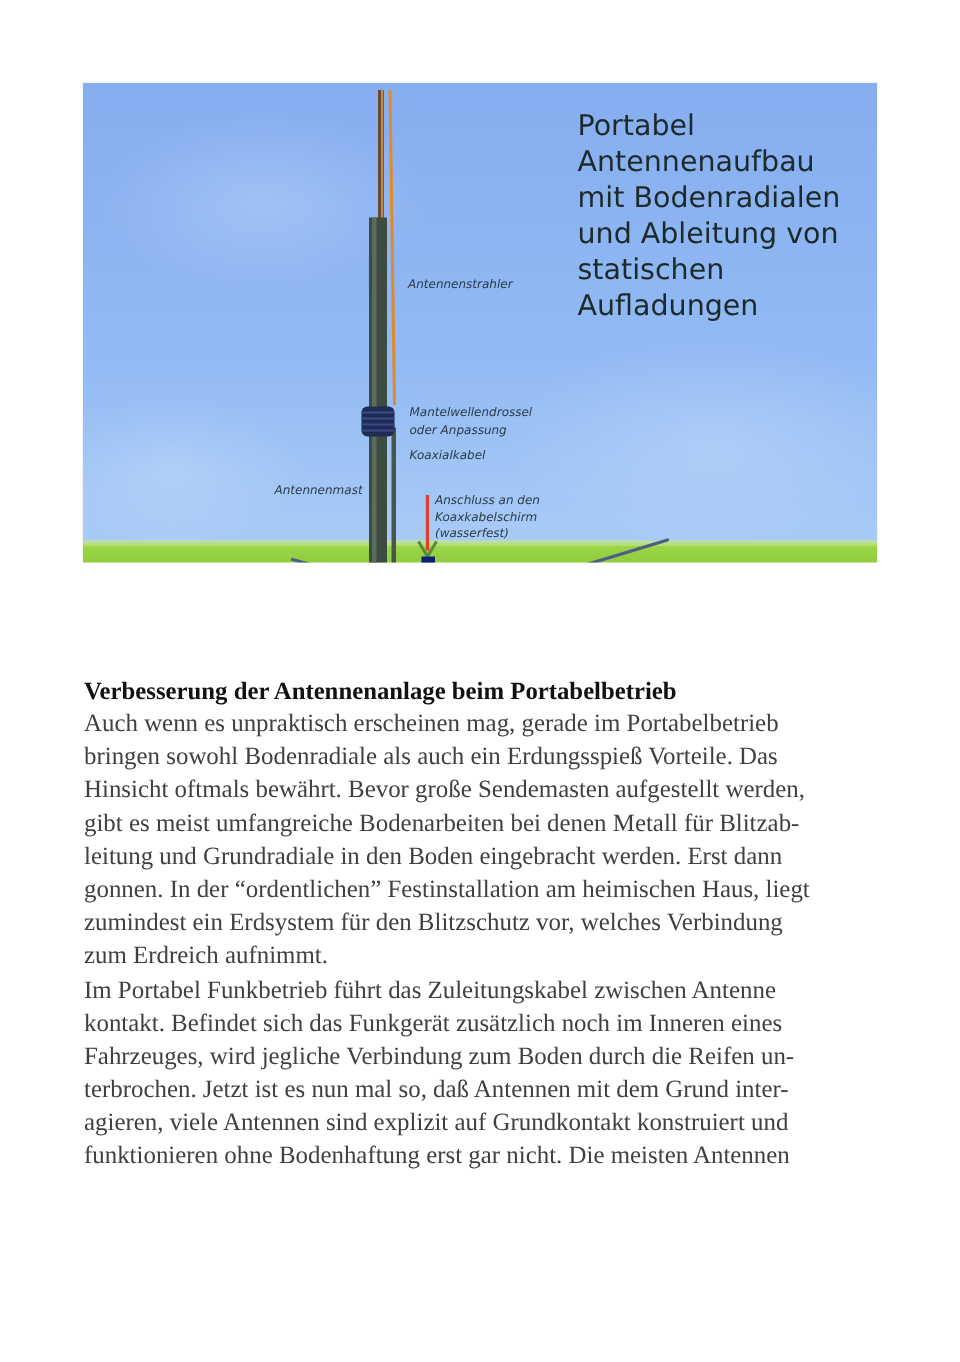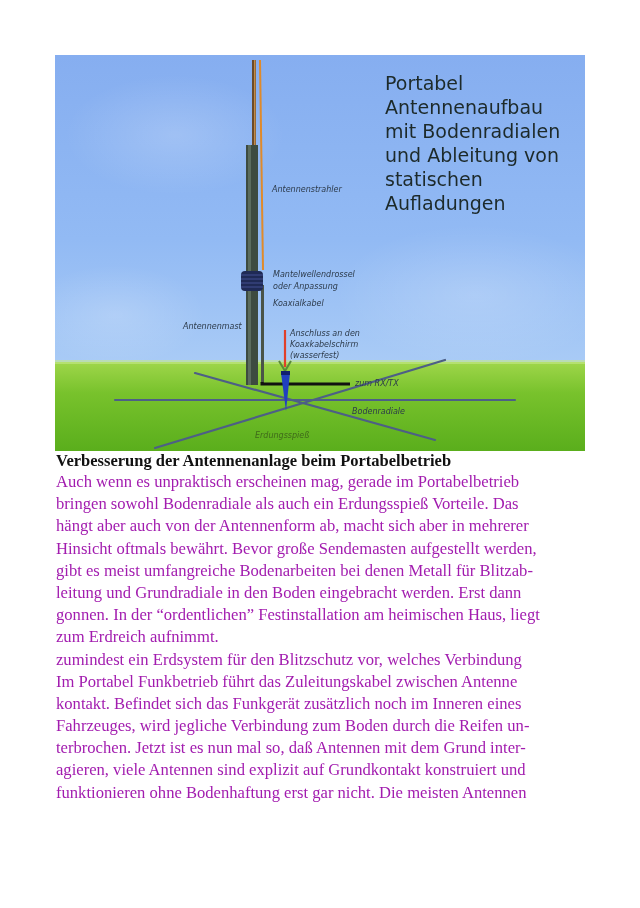--- a/index.html
+++ b/index.html
@@ -1,28 +1,28 @@
 <!DOCTYPE html>
 <html><head>
   <meta charset="utf-8">
   <style>
     html, body { margin: 0; padding: 0; background: #ffffff; }
     body { width: 640px; height: 908px; position: relative; overflow: hidden; font-family: "Liberation Serif", serif; color: #111; }
 
-    #figure { position: absolute; left: 55px; top: 55px; width: 530px; height: 396px; overflow: hidden; }
+    #figure { position: absolute; left: 55px; top: 55px; width: 530px; height: 320px; overflow: hidden; }
     #figure svg { display: block; }
 
     .caption-title {
       position: absolute; left: 56px; top: 451px; width: 540px;
       font-family: "Liberation Serif", serif; font-weight: bold; font-size: 16.5px;
       line-height: 20px; white-space: nowrap; color: #111;
     }
     .body-text {
       position: absolute; left: 56px; top: 471px; width: 540px;
-      font-family: "Liberation Serif", serif; font-size: 16.6px; line-height: 22.2px; color: #a21caf;
+      font-family: "Liberation Serif", serif; font-size: 16.6px; line-height: 22.2px; color: #404040;
     }
     .body-text .line { display: block; white-space: nowrap; height: 22.2px; }
 
     .diag-title {
       font-family: "DejaVu Sans", sans-serif; font-size: 19px; fill: #1d2a2a;
     }
     .diag-label {
       font-family: "DejaVu Sans", sans-serif; font-size: 8px; fill: #2c3a4a; font-style: italic;
     }
     .diag-label-grass { fill: #3f6a1a; }
@@ -110,26 +110,25 @@
     <text class="diag-label" x="297" y="359">Bodenradiale</text>
     <text class="diag-label diag-label-grass" x="200" y="383">Erdungsspieß</text>
   </svg>
 </div>
 
 <div class="caption-title">Verbesserung der Antennenanlage beim Portabelbetrieb</div>
 
 <div class="body-text">
   <span class="line">Auch wenn es unpraktisch erscheinen mag, gerade im Portabelbetrieb</span>
   <span class="line">bringen sowohl Bodenradiale als auch ein Erdungsspieß Vorteile. Das</span>
-  <span class="line">hängt aber auch von der Antennenform ab, macht sich aber in mehrerer</span>
   <span class="line">Hinsicht oftmals bewährt. Bevor große Sendemasten aufgestellt werden,</span>
   <span class="line">gibt es meist umfangreiche Bodenarbeiten bei denen Metall für Blitzab-</span>
   <span class="line">leitung und Grundradiale in den Boden eingebracht werden. Erst dann</span>
   <span class="line">gonnen. In der “ordentlichen” Festinstallation am heimischen Haus, liegt</span>
+  <span class="line">zumindest ein Erdsystem für den Blitzschutz vor, welches Verbindung</span>
   <span class="line">zum Erdreich aufnimmt.</span>
-  <span class="line">zumindest ein Erdsystem für den Blitzschutz vor, welches Verbindung</span>
   <span class="line">Im Portabel Funkbetrieb führt das Zuleitungskabel zwischen Antenne</span>
   <span class="line">kontakt. Befindet sich das Funkgerät zusätzlich noch im Inneren eines</span>
   <span class="line">Fahrzeuges, wird jegliche Verbindung zum Boden durch die Reifen un-</span>
   <span class="line">terbrochen. Jetzt ist es nun mal so, daß Antennen mit dem Grund inter-</span>
   <span class="line">agieren, viele Antennen sind explizit auf Grundkontakt konstruiert und</span>
   <span class="line">funktionieren ohne Bodenhaftung erst gar nicht. Die meisten Antennen</span>
 </div>
 
 </body></html>

